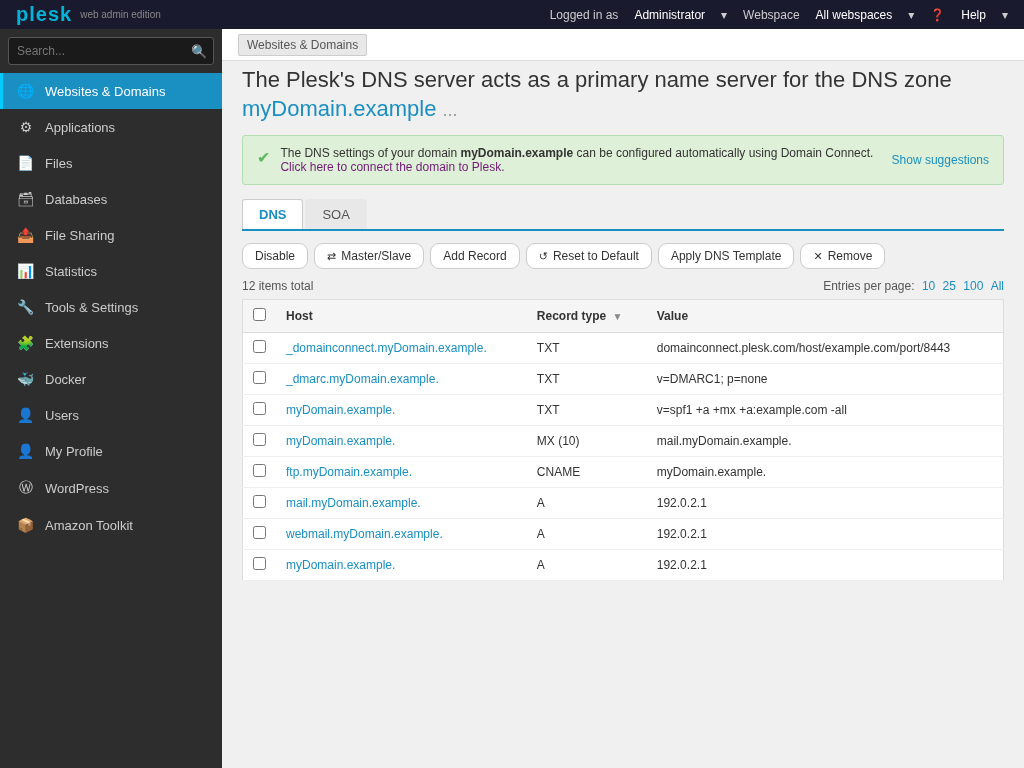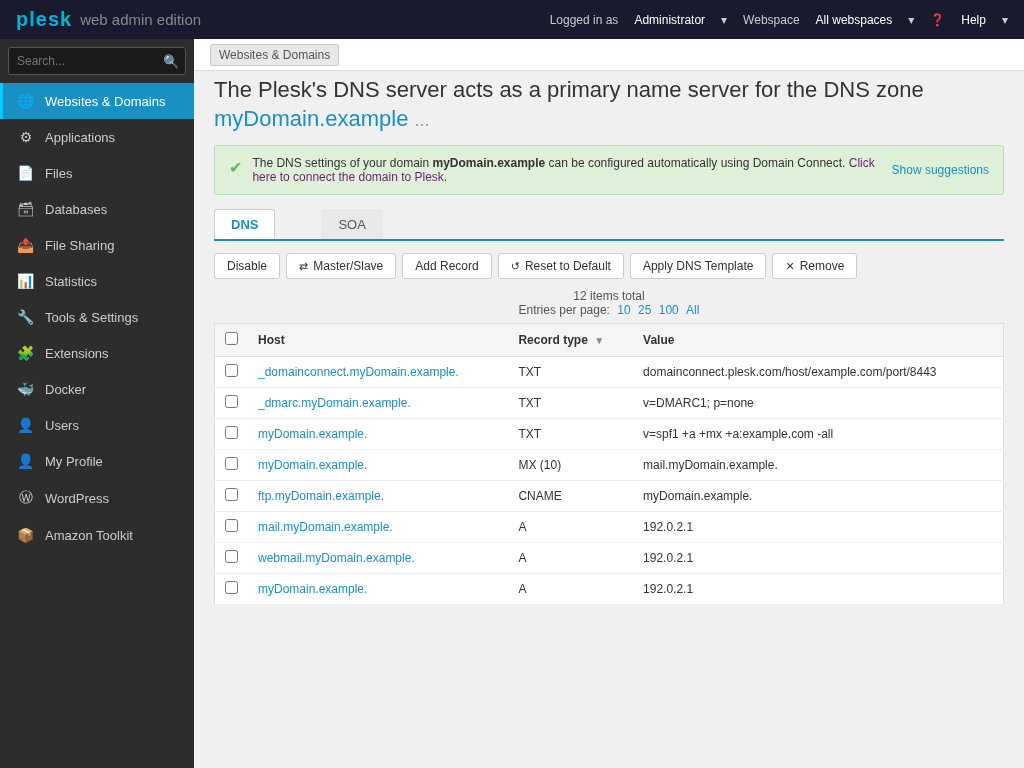--- a/index.html
+++ b/index.html
@@ -6,56 +6,56 @@
     body { font-family: Arial, sans-serif; font-size: 13px; background: #f5f5f5; display: flex; flex-direction: column; height: 768px; overflow: hidden; }
 
     
     .topbar {
       background: #1a1a2e;
       color: #ccc;
       display: flex;
       align-items: center;
       justify-content: space-between;
       padding: 0 16px;
-      height: 39px;
+      height: 29px;
       flex-shrink: 0;
     }
     .topbar-logo {
       display: flex;
       align-items: center;
       gap: 8px;
     }
     .plesk-logo {
       color: #00b4d8;
       font-size: 20px;
       font-weight: bold;
       letter-spacing: 1px;
     }
     .plesk-edition {
       color: #888;
-      font-size: 15px;
+      font-size: 10px;
     }
     .topbar-right {
       display: flex;
       align-items: center;
       gap: 16px;
       font-size: 12px;
     }
     .topbar-right a { color: #fff; text-decoration: none; }
 
     
     .layout {
       display: flex;
       flex: 1;
       overflow: hidden;
     }
 
     
     .sidebar {
-      width: 194px;
+      width: 222px;
       background: #2d2d2d;
       flex-shrink: 0;
       display: flex;
       flex-direction: column;
       overflow-y: auto;
     }
     .search-box {
       padding: 8px;
       background: #2d2d2d;
     }
@@ -166,21 +166,20 @@
       text-decoration: none;
       white-space: nowrap;
       align-self: center;
     }
 
     
     .tabs {
       display: flex;
       border-bottom: 2px solid #1a8fc1;
       margin-bottom: 12px;
-      gap: 44px;
     }
     .tab {
       padding: 7px 16px;
       cursor: pointer;
       font-size: 13px;
       border: 1px solid transparent;
       border-bottom: none;
       color: #555;
       background: #e8e8e8;
       margin-right: 2px;
@@ -196,40 +195,39 @@
     
     .toolbar {
       display: flex;
       gap: 6px;
       margin-bottom: 10px;
       align-items: center;
     }
     .btn {
       padding: 5px 12px;
       border: 1px solid #ccc;
-      border-radius: 3px;
+      border-radius: 9px;
       background: #fff;
       cursor: pointer;
       font-size: 12px;
       color: #333;
       display: flex;
       align-items: center;
       gap: 5px;
     }
     .btn .btn-icon { font-size: 11px; }
 
     
     .table-info {
       display: flex;
       justify-content: space-between;
       align-items: center;
       margin-bottom: 6px;
       font-size: 12px;
       color: #555;
-      flex-direction: column;
     }
     .entries-per-page a { color: #1a8fc1; text-decoration: none; margin-left: 4px; }
 
     
     .dns-table {
       width: 100%;
       border-collapse: collapse;
       background: #fff;
       border: 1px solid #ddd;
       font-size: 12px;

